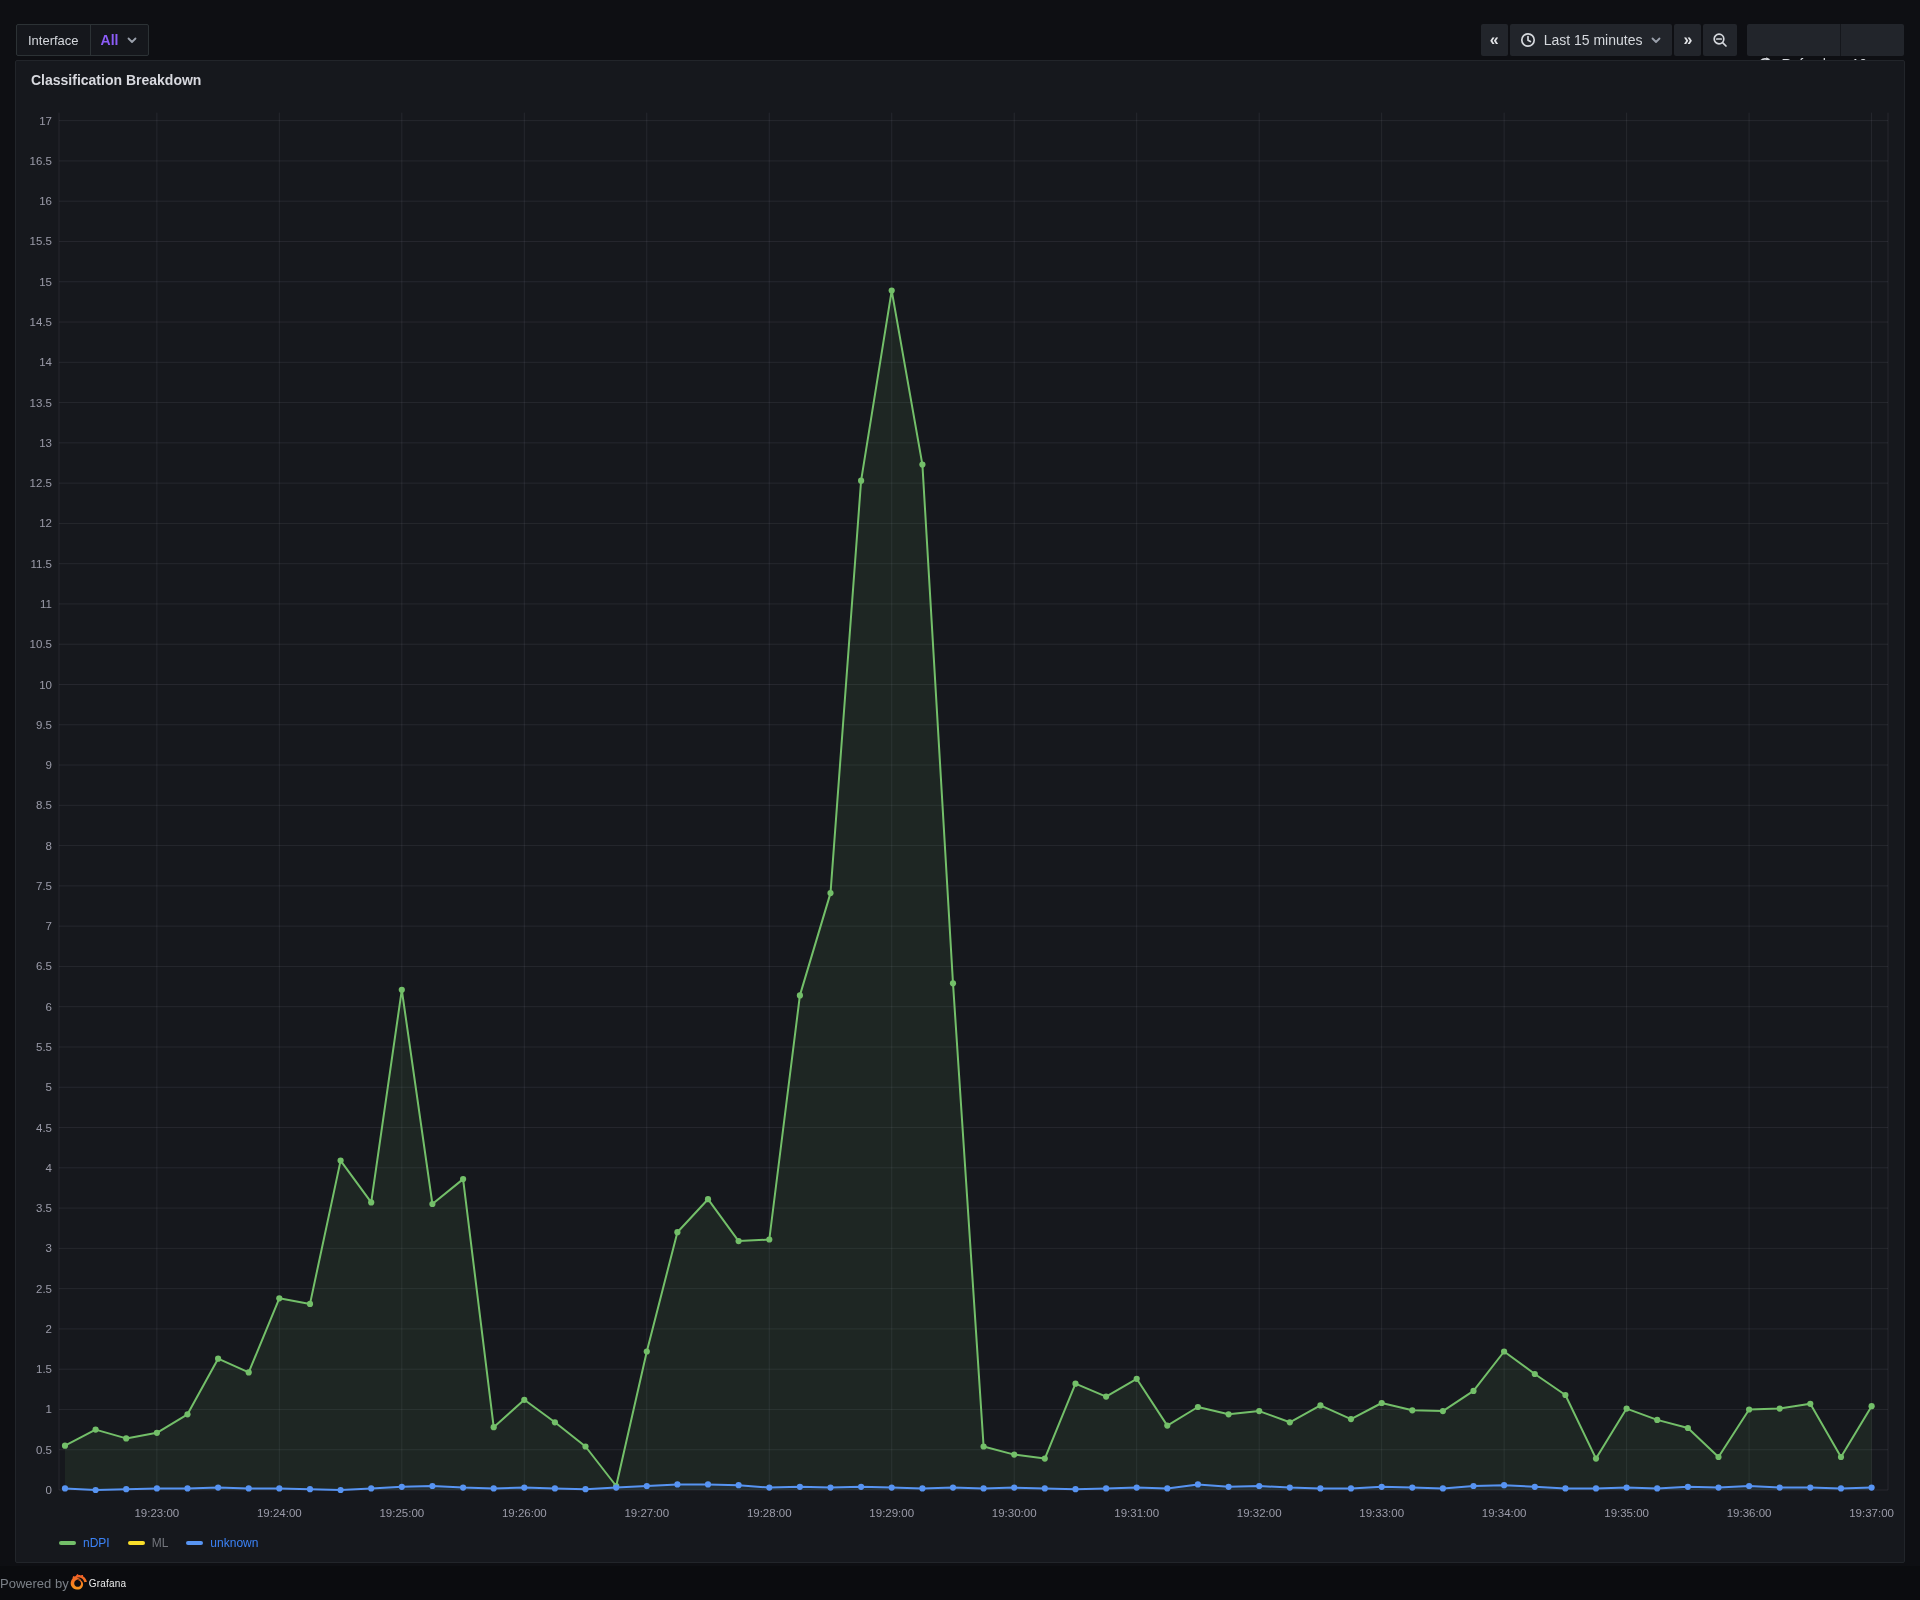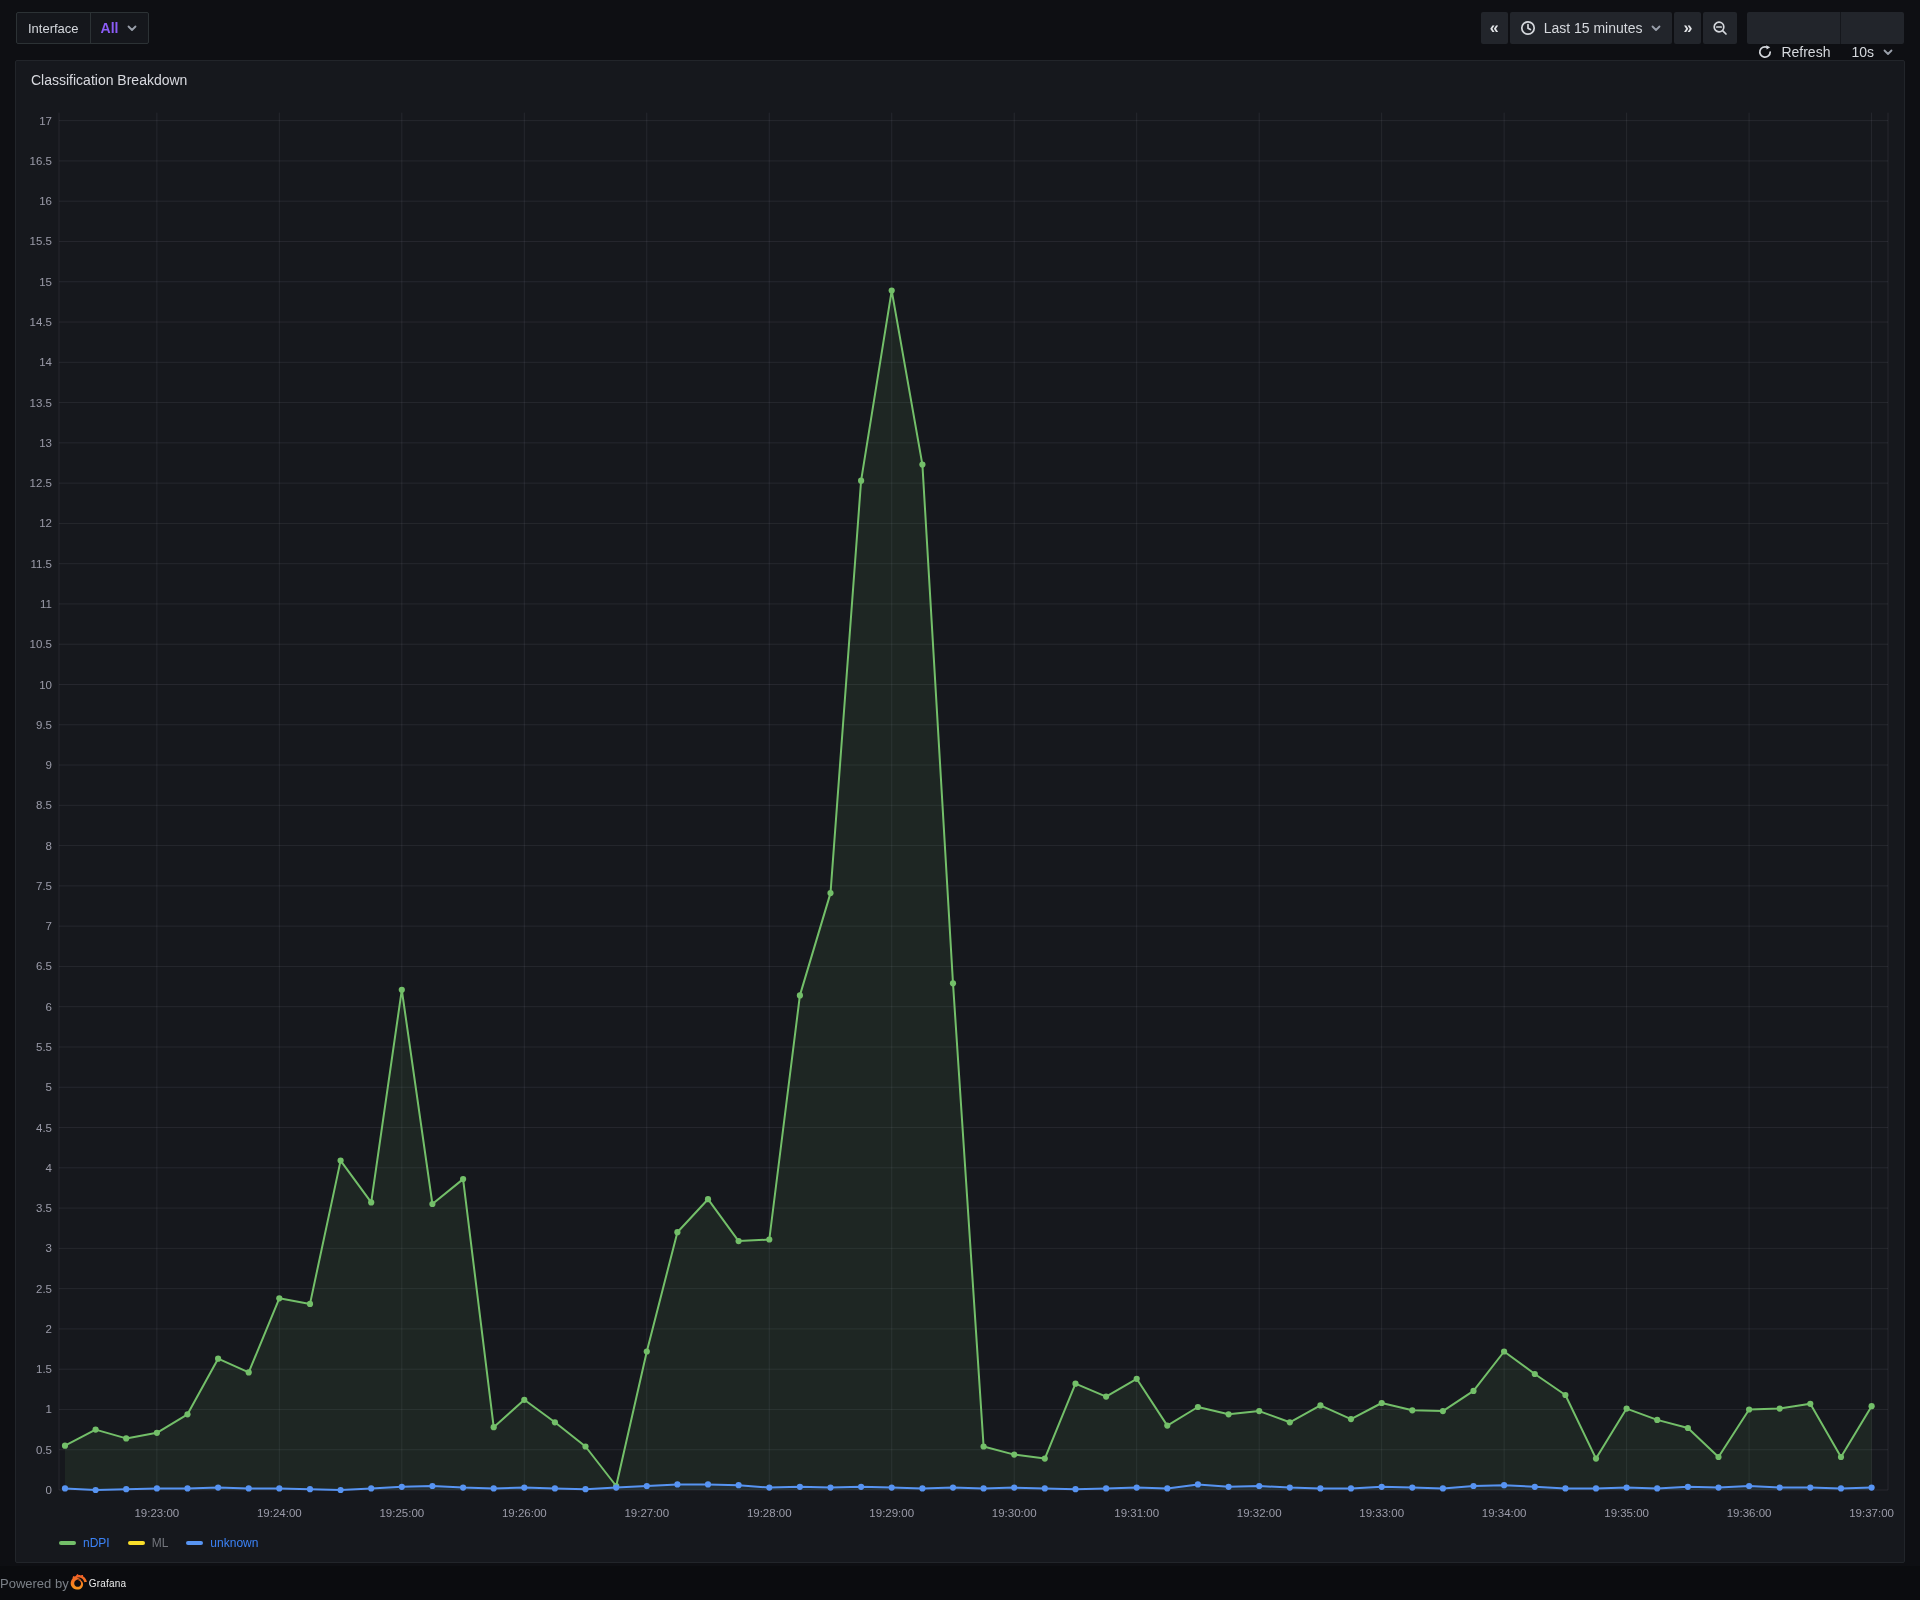--- a/index.html
+++ b/index.html
@@ -1,21 +1,21 @@
 <!DOCTYPE html>
 <html><head>
 <meta charset="utf-8">
 <style>
   * { margin:0; padding:0; box-sizing:border-box; }
   html,body { background:#0e0f13; }
   body { font-family:"Liberation Sans", sans-serif; color:#d5d8dd; }
   .app { position:relative; width:1920px; height:1600px; overflow:hidden; background:#0e0f13; }
 
   
-  .toolbar { position:absolute; top:0; left:0; width:1920px; height:56px; }
+  .toolbar { position:absolute; top:12px; left:0; width:1920px; height:56px; }
   .var-control { position:absolute; left:16px; top:12px; height:32px; display:flex; align-items:stretch;
                  border:1px solid #2c3235; border-radius:2px; background:#15171c; }
   .var-label { display:flex; align-items:center; padding:0 11px; font-size:13px; color:#d5d8dd; }
   .var-value { display:flex; align-items:center; gap:8px; padding:0 10px; border-left:1px solid #2c3235;
                font-size:14px; font-weight:600; color:#8b5cf6; cursor:pointer; }
   .chev { width:12px; height:12px; }
   .chev polyline { fill:none; stroke:#9aa0ab; stroke-width:1.8; stroke-linecap:round; stroke-linejoin:round; }
 
   .time-controls { position:absolute; right:16px; top:12px; height:32px; display:flex; gap:10px; }
   .btn-group { display:flex; gap:2px; }
@@ -26,21 +26,21 @@
   .tbtn .glyph { font-size:16px; line-height:1; color:#e3e5e8; font-weight:700; }
   .refresh-group { display:flex; background:#22252b; border-radius:2px; }
   .refresh-group .tbtn { background:transparent;margin-top:24px; }
   .refresh-group .divider { width:1px; background:#15171c; margin:0; }
   .ticon { width:16px; height:16px; display:block; }
   .ticon .s { fill:none; stroke:#d5d8dd; stroke-width:1.7; stroke-linecap:round; stroke-linejoin:round; }
 
   
   .panel { position:absolute; left:15px; top:60px; width:1890px; height:1503px;
            background:#16181d; border:1px solid #22252a; border-radius:2px; }
-  .panel-title { position:absolute; left:15px; top:11px; font-size:14px; font-weight:400; color:#d8d9df; }
+  .panel-title { position:absolute; left:15px; top:11px; font-size:14px; font-weight:700; color:#d8d9df; }
   .chart-wrap { position:absolute; left:0; top:0; width:1890px; height:1503px; }
   .chart-wrap svg { position:absolute; left:0; top:0; }
 
   .legend { position:absolute; left:43px; bottom:12px; display:flex; gap:18px; align-items:center; }
   .legend-item { display:flex; align-items:center; gap:7px; cursor:pointer; }
   .legend-swatch { width:17px; height:4px; border-radius:2px; }
   .legend-label { font-size:12px; color:#3b82f6; }
   .legend-item.dimmed .legend-label { color:#73757c; }
 
   

